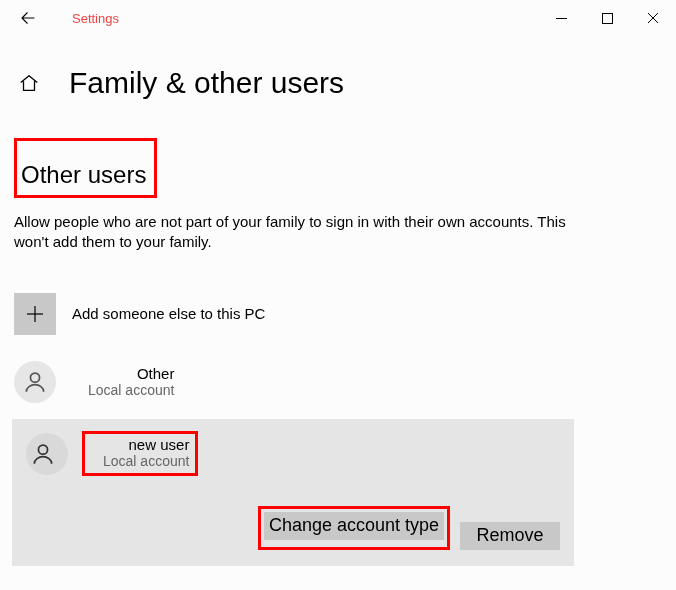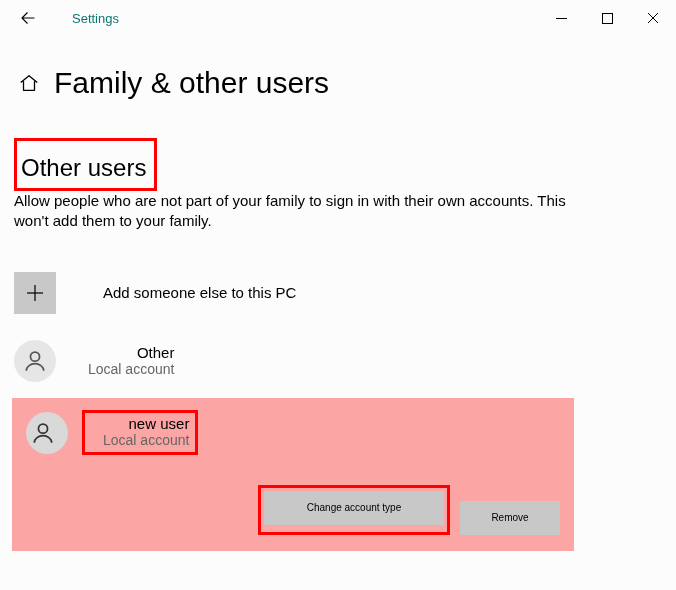--- a/index.html
+++ b/index.html
@@ -17,69 +17,70 @@
     height: 36px;
     padding-left: 12px;
   }
   .titlebar .back {
     width: 32px; height: 32px;
     display: flex; align-items: center; justify-content: center;
   }
   .titlebar .title {
     font-size: 13px;
     margin-left: 28px;
-    color: #0f766e;
+    color: #ef4444;
   }
   .win-controls {
     margin-left: auto;
     display: flex;
   }
   .win-btn {
     width: 46px; height: 32px;
     display: flex; align-items: center; justify-content: center;
   }
 
   .header {
     display: flex;
     align-items: center;
     padding: 30px 18px 10px 18px;
+    gap: 15px;
   }
   .header .home-icon {
     width: 22px; height: 22px;
     margin-right: 14px;
   }
   .header h1 {
     font-size: 30px;
     font-weight: 400;
   }
 
   .content {
     padding: 0 14px;
   }
   .section-title-wrap {
     display: inline-block;
     border: 3px solid #ff0000;
-    padding: 13px 8px 6px 4px;
+    padding: 20px 8px 6px 4px;
     margin-top: 28px;
   }
   .section-title {
     font-size: 24px;
     font-weight: 400;
   }
   .section-desc {
     font-size: 15px;
+    margin-top: 14px;
     max-width: 560px;
     line-height: 1.35;
   }
 
   .add-row {
     display: flex;
     align-items: center;
     margin-top: 40px;
-    gap: 31px;
   }
   .plus-tile {
     width: 42px; height: 42px;
     background: #c8c8c8;
     display: flex; align-items: center; justify-content: center;
     margin-right: 16px;
   }
 
   .user-row {
     display: flex;
@@ -92,21 +93,21 @@
     border-radius: 50%;
     background: #e6e6e6;
     display: flex; align-items: center; justify-content: center;
     margin-right: 16px;
     flex-shrink: 0;
   }
   .user-name { font-size: 15px; text-align: right; }
   .user-sub { font-size: 14px; color: #666; margin-left: 16px; }
 
   .selected-block {
-    background: #fca5a5;
+    background: #e5e5e5;
     margin-top: 12px;
     padding: 10px 14px 16px 14px;
     width: 562px;
     margin-left: -2px;
   }
   .selected-block .user-row { margin-top: 0; align-items: flex-start;}
   .selected-block .avatar {
     background: #d9d9d9;
     margin-left: 0;
   }
@@ -120,22 +121,22 @@
 
   .action-row {
     display: flex;
     justify-content: flex-end;
     gap: 10px;
     margin-top: 26px;
   }
   .btn {
     background: #c8c8c8;
     border: none;
-    height: 34px;
-    font-size: 10px;
+    height: 28px;
+    font-size: 18px;
     font-family: inherit;
     cursor: pointer;
     padding: 0 20px;
     color: #000;
     text-align: center;
   }
   .btn-change { width: 180px; padding: 0; }
   .btn-remove { width: 100px; padding: 0; margin-top: 16px; }
   .marker-btn {
     border: 3px solid #ff0000;

